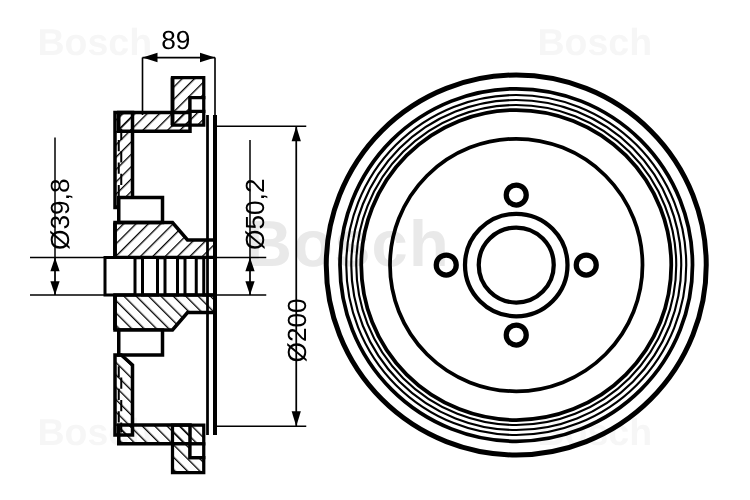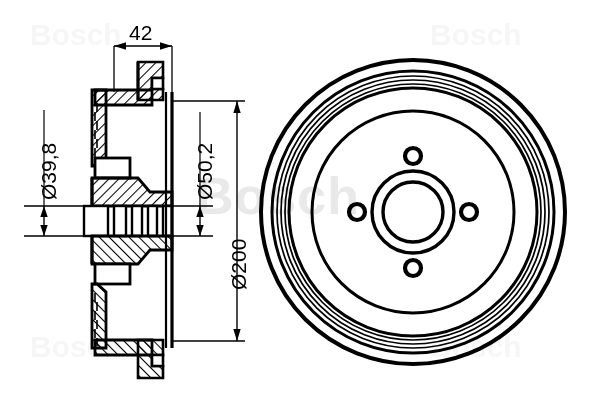--- a/index.html
+++ b/index.html
@@ -164,21 +164,21 @@
       <circle cx="413" cy="212" r="41" fill="none" stroke="#000" stroke-width="3.4"></circle>
       <circle cx="413" cy="212" r="30" fill="none" stroke="#000" stroke-width="3.4"></circle>
 
       <circle cx="413" cy="156" r="8" fill="none" stroke="#000" stroke-width="4.2"></circle>
       <circle cx="469" cy="212" r="8" fill="none" stroke="#000" stroke-width="4.2"></circle>
       <circle cx="413" cy="268" r="8" fill="none" stroke="#000" stroke-width="4.2"></circle>
       <circle cx="357" cy="212" r="8" fill="none" stroke="#000" stroke-width="4.2"></circle>
     </g>
   </svg>
 
-  <div class="dim-label" style="left:129px; top:22px;">42</div>
+  <div class="dim-label" style="left:129px; top:22px;">89</div>
 
   <div class="dim-label rot" style="left:38px; top:200px;">Ø39,8</div>
 
   <div class="dim-label rot" style="left:194px; top:200px;">Ø50,2</div>
 
   <div class="dim-label rot" style="left:228px; top:290px;">Ø200</div>
 
 </div>
 
 </body></html>

